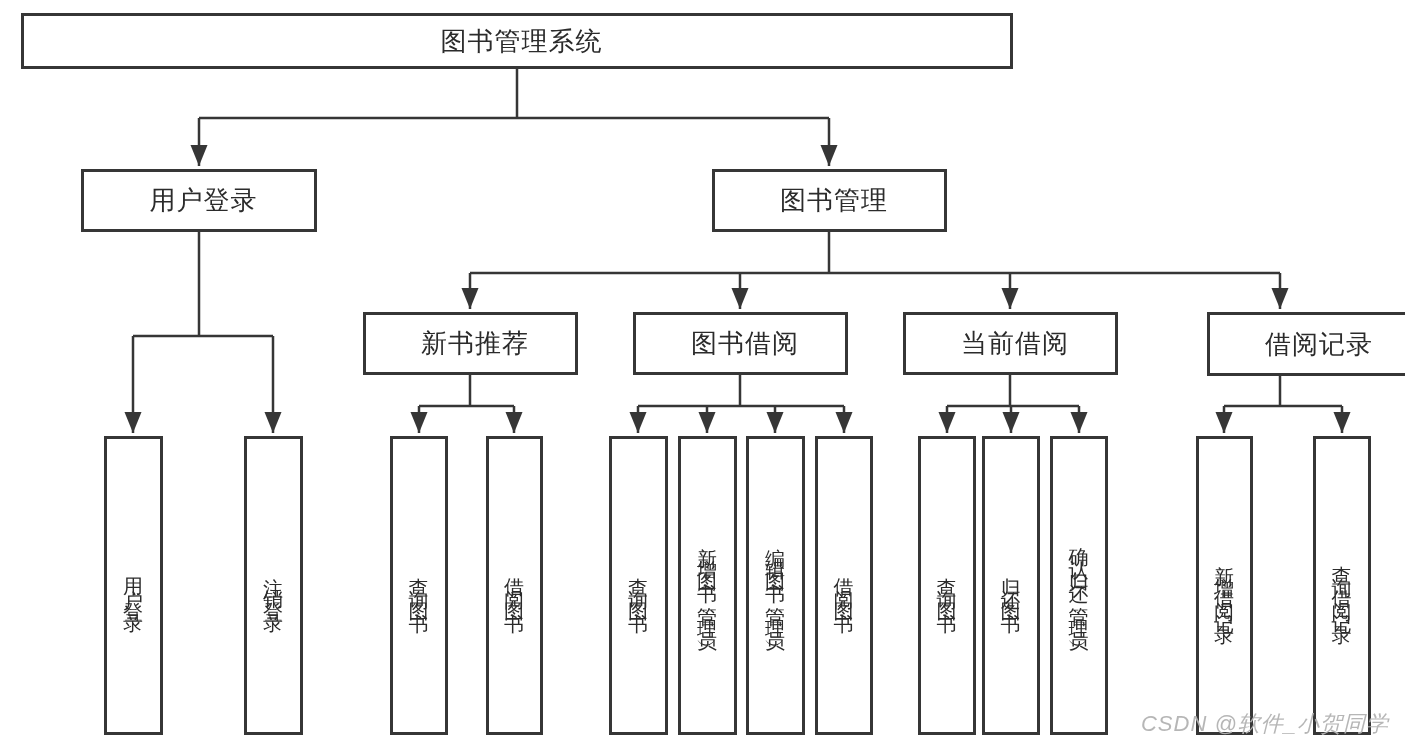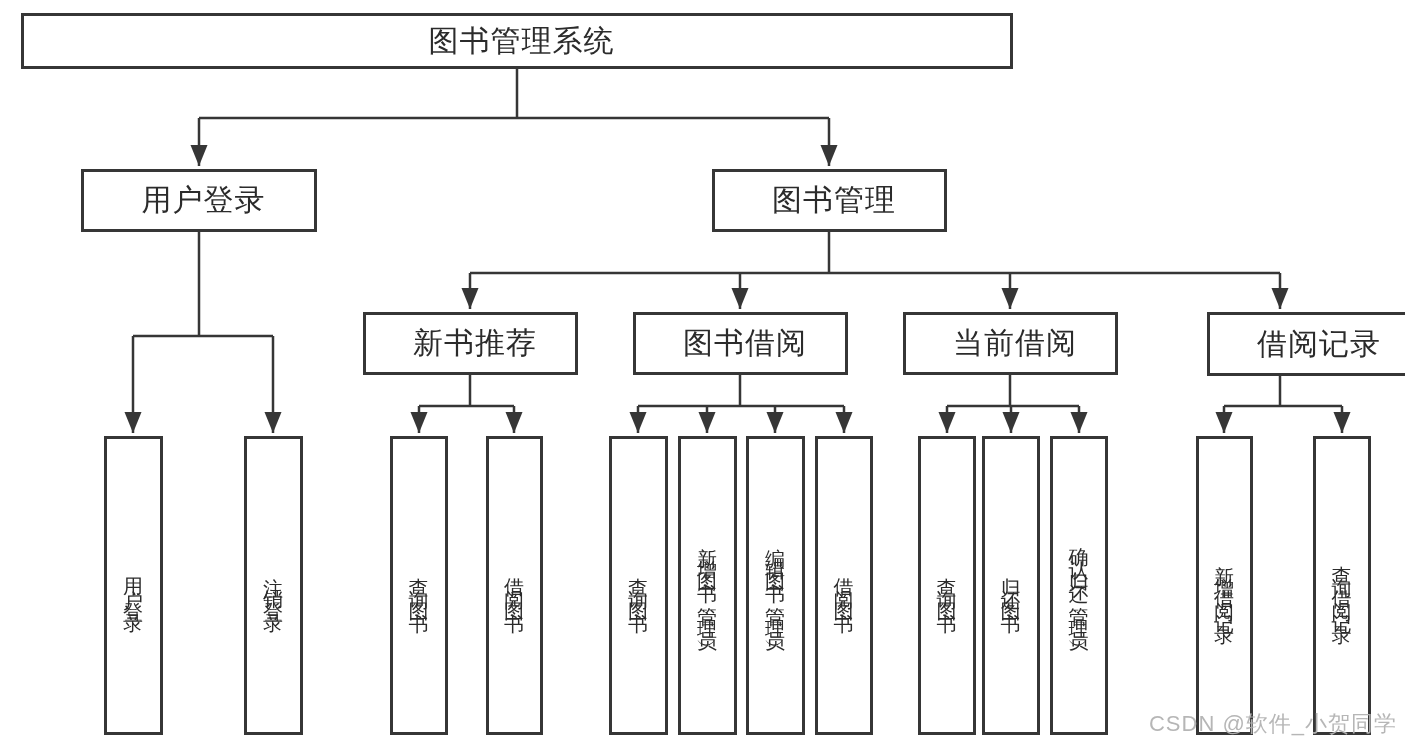--- a/index.html
+++ b/index.html
@@ -23,42 +23,43 @@
     box-sizing:border-box;
     background:var(--box-bg);
     border:3px solid var(--line);
     color:var(--text);
     display:flex;
     align-items:center;
     justify-content:center;
     z-index:2;
   }
   .node.h{
-    font-size:30px;
+    font-size:26px;
     letter-spacing:1px;
     white-space:nowrap;
     padding-left:9px;
   }
   .node.v{
     font-size:20px;
     writing-mode:vertical-rl;
     text-orientation:mixed;
     letter-spacing:12px;
     line-height:1;
   }
   .watermark{
     position:absolute;
-    right:8px;
+    right:16px;
     bottom:8px;
     z-index:5;
     color:var(--wm);
     opacity:.95;
     font-size:22px;
     letter-spacing:1px;
     white-space:nowrap;
+    font-style:italic;
   }
 </style>
 </head>
 <body>
 
 <div class="canvas">
 
   <svg class="connectors" width="1405" height="747" viewBox="0 0 1405 747">
     <defs>
       <marker id="arrow" markerUnits="userSpaceOnUse" markerWidth="23" markerHeight="20" refX="21" refY="9.5" orient="auto">

